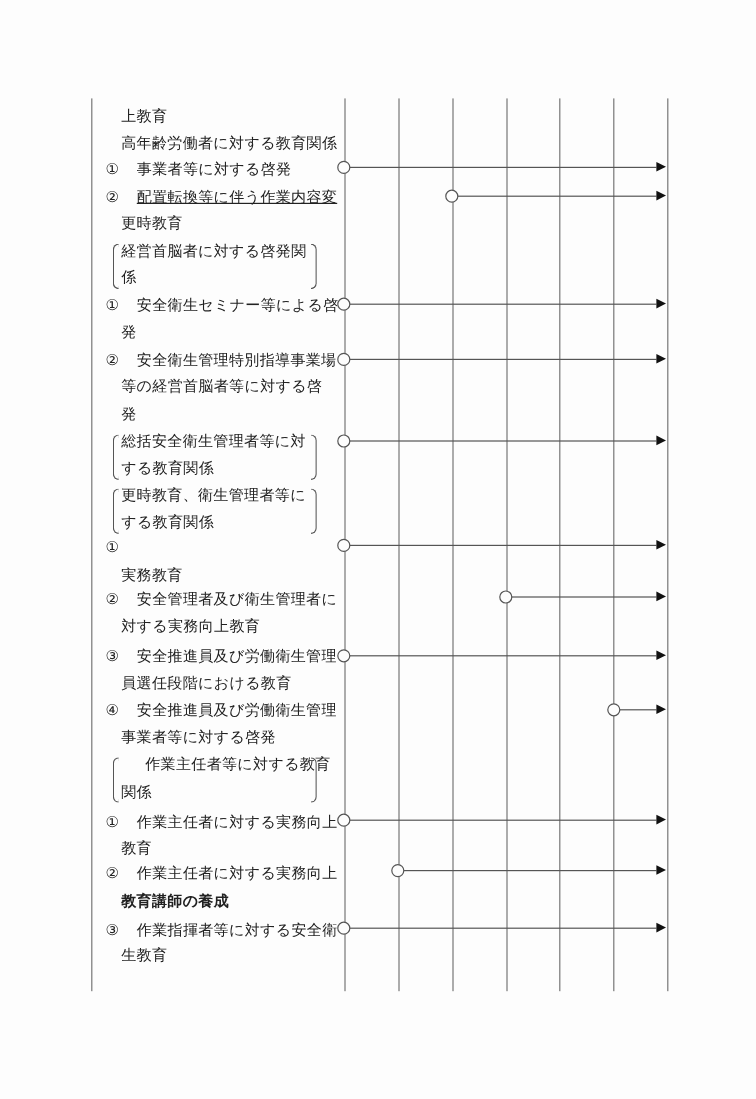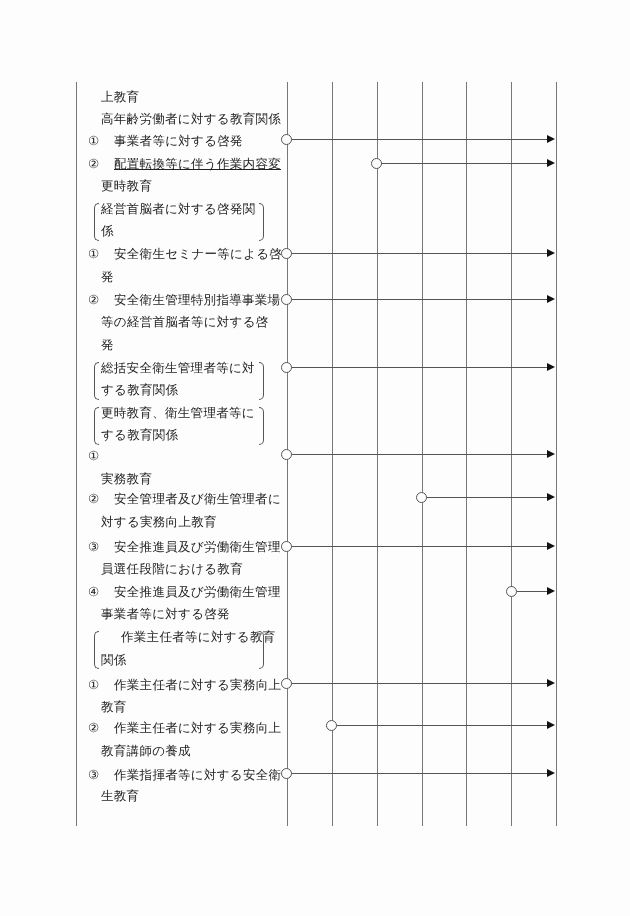--- a/index.html
+++ b/index.html
@@ -67,21 +67,21 @@
     <div class="num" style="left: 88px; top: 585px;">④</div>
     <div class="txt" style="left: 114px; top: 585px;">安全推進員及び労働衛生管理</div>
     <div class="txt" style="left: 101px; top: 607px;">事業者等に対する啓発</div>
     <div class="txt" style="left: 101px; top: 630px; margin-left: 20px;">作業主任者等に対する教育</div>
     <div class="txt" style="left: 101px; top: 653px;">関係</div>
     <div class="num" style="left: 88px; top: 678px;">①</div>
     <div class="txt" style="left: 114px; top: 678px;">作業主任者に対する実務向上</div>
     <div class="txt" style="left: 101px; top: 700px;">教育</div>
     <div class="num" style="left: 88px; top: 721px;">②</div>
     <div class="txt" style="left: 114px; top: 721px;">作業主任者に対する実務向上</div>
-    <div class="txt" style="left: 101px; top: 744px;">教育講師の養成</div>
+    <div class="txt" style="left: 101px; top: 744px; font-weight: bold;">教育講師の養成</div>
     <div class="num" style="left: 88px; top: 768px;">③</div>
     <div class="txt" style="left: 114px; top: 768px;">作業指揮者等に対する安全衛</div>
     <div class="txt" style="left: 101px; top: 790px; font-family: Liberation Mono, monospace;">生教育</div>
     <div class="bar" style="left: 291px; top: 139px; width: 256px;"></div>
     <div class="head" style="left: 547px; top: 135px;"></div>
     <div class="circ" style="left: 281px; top: 134px;"></div>
     <div class="bar" style="left: 381px; top: 163px; width: 166px;"></div>
     <div class="head" style="left: 547px; top: 159px;"></div>
     <div class="circ" style="left: 371px; top: 158px;"></div>
     <div class="bar" style="left: 291px; top: 253px; width: 256px;"></div>

